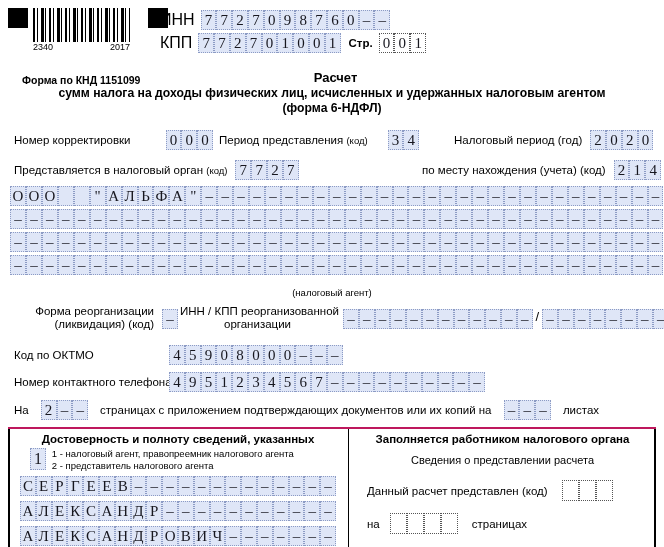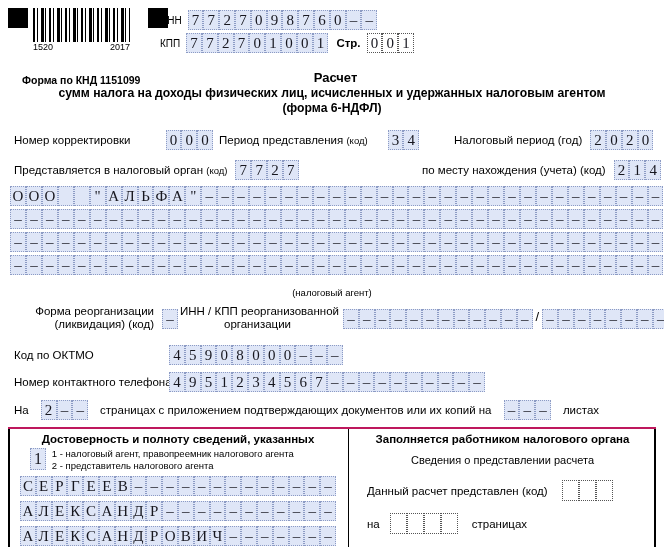--- a/index.html
+++ b/index.html
@@ -53,21 +53,21 @@
     position: absolute; left: 33px; top: 42px; width: 97px;
     display: flex; justify-content: space-between;
     font-family: "Liberation Sans", sans-serif;
     font-size: 9px;
   }
 
   .inn-row, .kpp-row {
     position: absolute; display: flex; align-items: center;
   }
   .fld-label {
-    font-size: 10px;
+    font-size: 16px;
     font-family: "Liberation Sans", sans-serif;
     margin-right: 6px;
   }
 
   
   .kndline {
     position: absolute; left: 22px; top: 74px;
     font-size: 10.5px; font-weight: bold;
   }
   .title-block {
@@ -114,21 +114,21 @@
   .cell.big { height: 22px; line-height: 19px; font-size: 16px; }
 </style>
 </head>
 <body>
 
 <div class="hdr">
   <div class="sq" style="left:8px; top:8px;"></div>
   <div class="sq" style="left:148px; top:8px;"></div>
   <div class="barcode"></div>
   <div class="barcode-nums">
-    <span>1520</span>
+    <span>2340</span>
     <span>2017</span>
   </div>
 
   <div class="inn-row" style="left:160px; top:10px;">
     <span class="fld-label">ИНН</span>
     <span class="cells" id="inn-cells">
         <span class="cell">7</span>
         <span class="cell">7</span>
         <span class="cell">2</span>
         <span class="cell">7</span>

